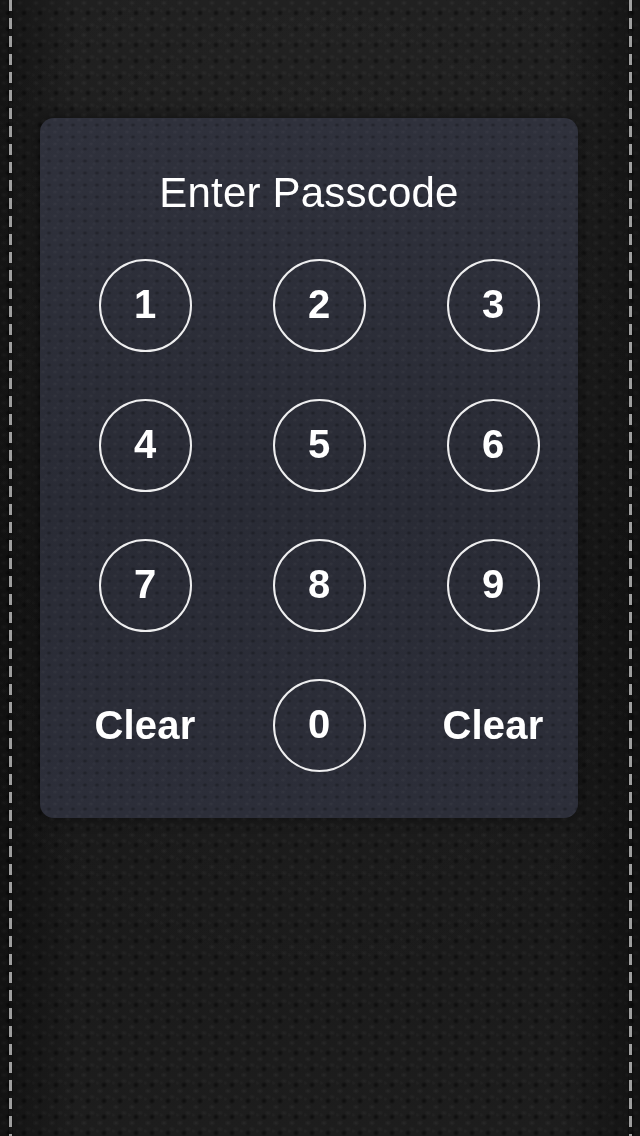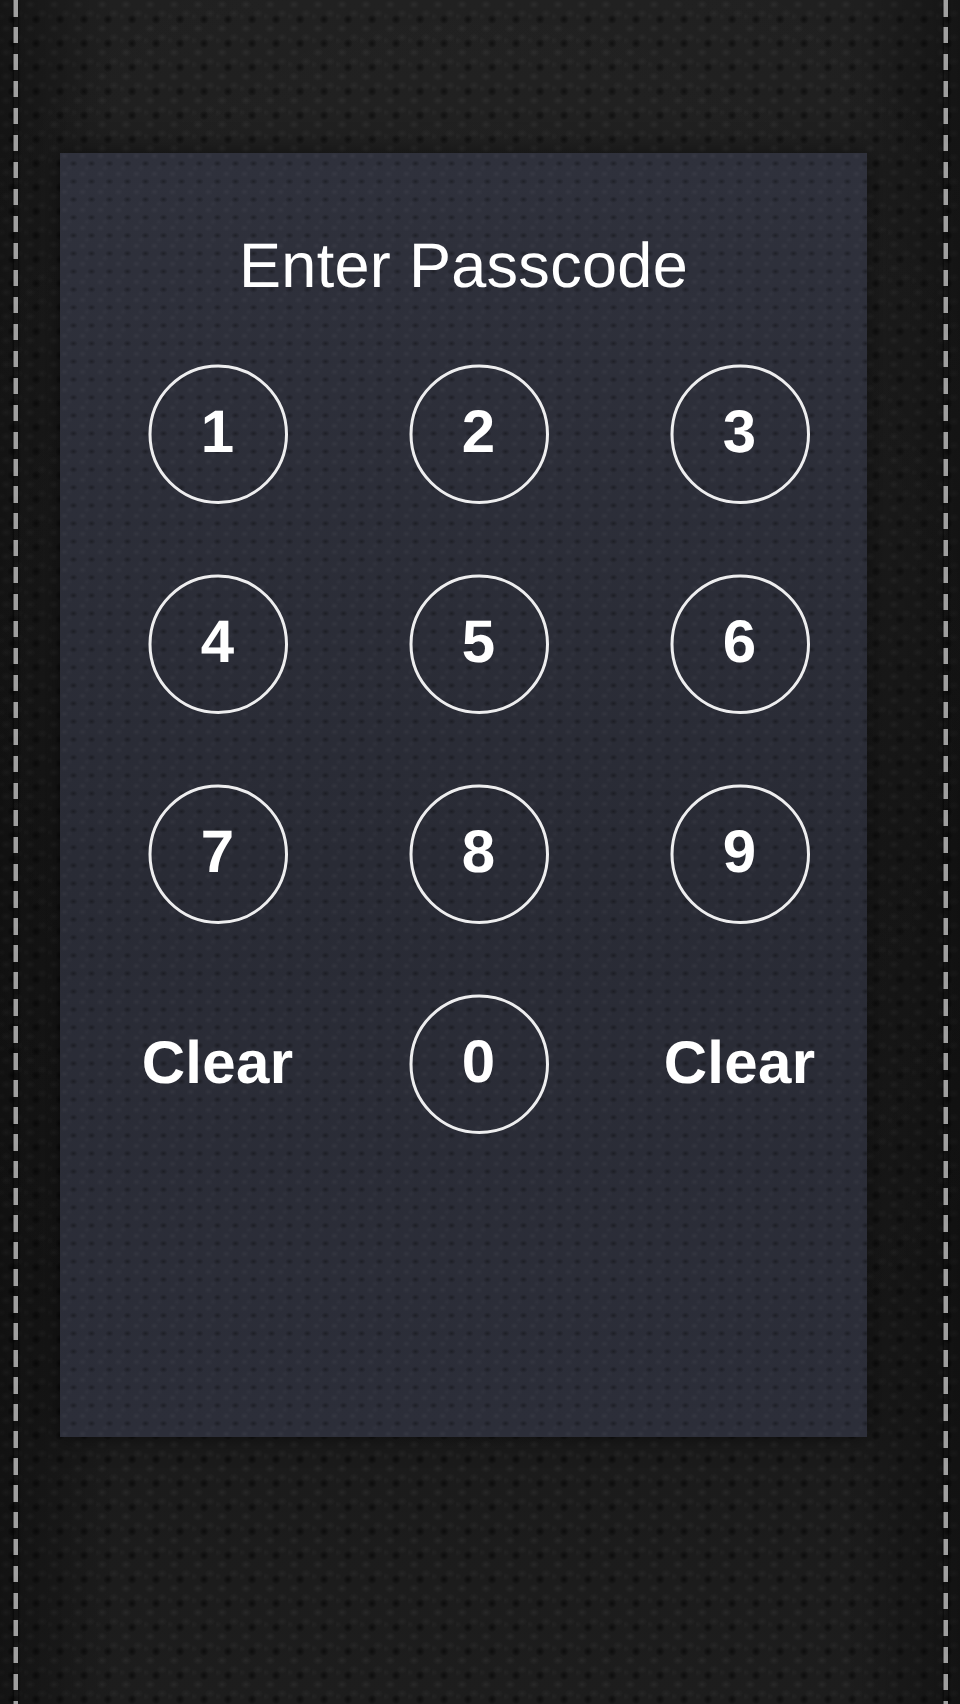--- a/index.html
+++ b/index.html
@@ -59,32 +59,33 @@
     box-shadow: 0 0 2px rgba(0,0,0,0.9);
     z-index: 3;
   }
   .stitch.left  { left: 9px; }
   .stitch.right { left: 629px; }
 
   
   #passcode-panel {
     position: absolute;
     left: 40px;
-    top: 102px;
+    top: 118px;
     width: 538px;
-    height: 856px;
+    height: 700px;
     z-index: 5;
     background-color: #2b2d38;
     background-image:
       radial-gradient(ellipse 4px 3px at 3px 2px, rgba(255,255,255,0.045) 0%, rgba(0,0,0,0) 70%),
       radial-gradient(ellipse 4px 3px at 9px 7px, rgba(0,0,0,0.32) 0%, rgba(0,0,0,0) 72%),
       radial-gradient(ellipse 3px 3px at 6px 10px, rgba(255,255,255,0.028) 0%, rgba(0,0,0,0) 75%),
       linear-gradient(180deg, #2f313c 0%, #292b35 55%, #2c2e39 100%);
     background-size: 12px 12px, 12px 12px, 12px 12px, 100% 100%;
     box-shadow: 0 0 14px rgba(0,0,0,0.55);
+    border-radius: 14px;
   }
 
   
   #title {
     position: absolute;
     left: 0;
     top: 54px;
     width: 538px;
     text-align: center;
     color: #ffffff;

